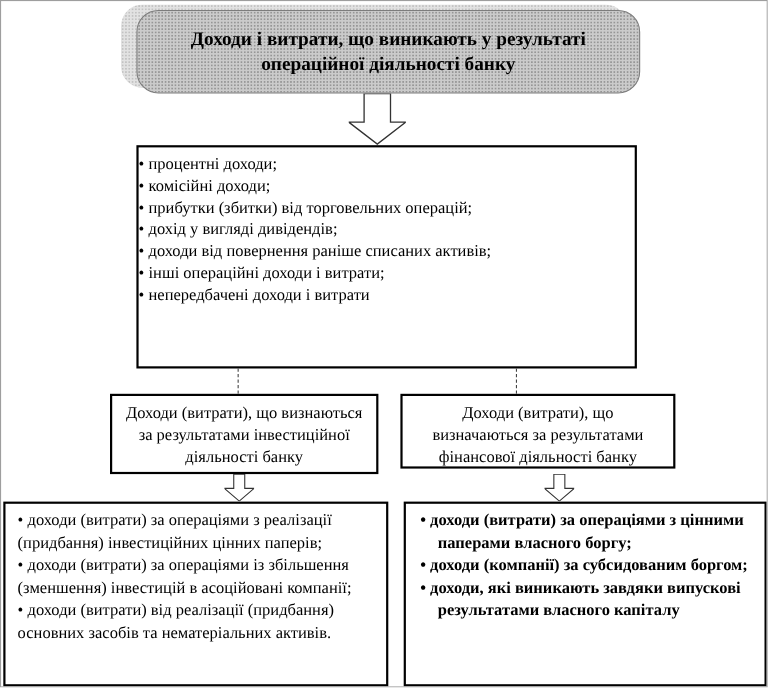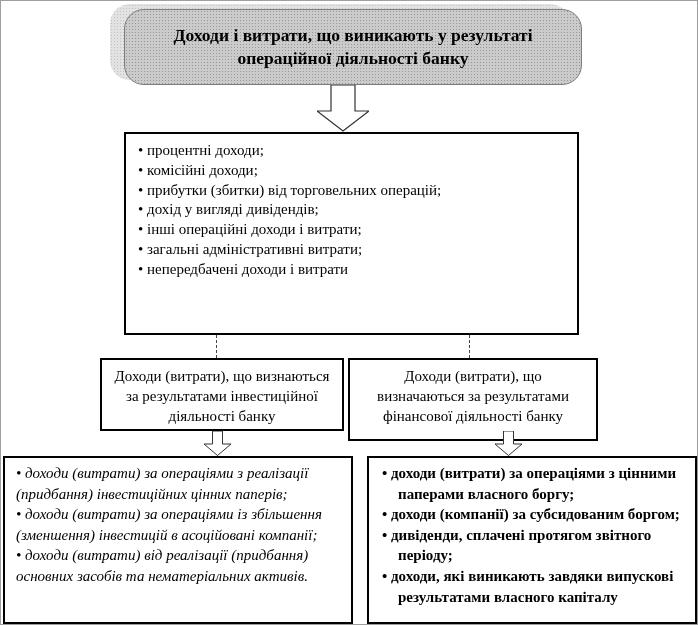--- a/index.html
+++ b/index.html
@@ -34,30 +34,30 @@
   }
   .top-title{
     font-size:17.5px;font-weight:bold;line-height:23px;
     text-align:center;padding:0 34px;
   }
   
   .box{background:#fff;border:2px solid #000;box-sizing:border-box;}
   .operational-box{left:123px;top:131px;width:455px;height:203px;}
   .header-box{display:block;text-align:center;font-size:15px;line-height:20px;}
   .invest-header{left:99px;top:357px;width:244px;height:73px;padding:6px 12px 16px;}
-  .fin-header{left:347px;top:357px;width:250px;height:83px;padding:6px 20px 0;}
+  .fin-header{left:363px;top:357px;width:250px;height:68px;padding:6px 20px 0;}
   .bottom-left-box{left:2px;top:455px;width:350px;height:168px;}
   .bottom-right-box{left:366px;top:455px;width:330px;height:168px;}
   
   ul{list-style:none;margin:0;}
-  ul.op{padding:7px 8px 0 12px;font-size:15px;line-height:19.8px;}
+  ul.op{padding:7px 8px 0 0;font-size:15px;line-height:19.8px;}
   ul.bl{padding:5px 6px 0 11px;font-size:15px;line-height:20.6px;}
   ul.br{padding:5px 8px 0 13px;font-size:15px;line-height:20.6px;font-weight:bold;}
   ul.hang li{padding-left:16px;text-indent:-16px;}
-  ul.flush li{padding-left:0;text-indent:0;font-style:italic;}
+  ul.flush li{padding-left:0;text-indent:0;}
   li::before{content:"\2022\00a0";}
   
   .connector{width:0;height:23px;border-left:1px dashed #444;top:334px;}
   .conn-left{left:215px;}
   .conn-right{left:468px;}
   
   .big-arrow{left:316px;top:84px;}
   .small-arrow-left{left:203px;top:430px;}
   .small-arrow-right{left:494px;top:430px;}
 </style>
@@ -74,22 +74,22 @@
   <svg class="abs big-arrow" width="52" height="47" viewBox="0 0 52 47">
     <polygon points="14,0 38,0 38,26 52,26 26,46 0,26 14,26" fill="#ffffff" stroke="#333333" stroke-width="1.2"></polygon>
   </svg>
 
   <div class="abs box operational-box">
     <ul class="op hang">
         <li>процентні доходи;</li>
         <li>комісійні доходи;</li>
         <li>прибутки (збитки) від торговельних операцій;</li>
         <li>дохід у вигляді дивідендів;</li>
+        <li>доходи від повернення раніше списаних активів;</li>
         <li>інші операційні доходи і витрати;</li>
-        <li>загальні адміністративні витрати;</li>
         <li>непередбачені доходи і витрати</li>
       </ul>
   </div>
 
   <div class="abs connector conn-left"></div>
   <div class="abs connector conn-right"></div>
 
   <div class="abs box header-box invest-header">
     <span>Доходи (витрати), що визнаються за результатами інвестиційної діяльності банку</span>
   </div>
@@ -110,18 +110,17 @@
         <li>доходи (витрати) за операціями з реалізації (придбання) інвестиційних цінних паперів;</li>
         <li>доходи (витрати) за операціями із збільшення (зменшення) інвестицій в асоційовані компанії;</li>
         <li>доходи (витрати) від реалізації (придбання) основних засобів та нематеріальних активів.</li>
       </ul>
   </div>
 
   <div class="abs box bottom-right-box">
     <ul class="br hang">
         <li>доходи (витрати) за операціями з цінними паперами власного боргу;</li>
         <li>доходи (компанії) за субсидованим боргом;</li>
-        <li>дивіденди, сплачені протягом звітного періоду;</li>
         <li>доходи, які виникають завдяки випускові результатами власного капіталу</li>
       </ul>
   </div>
 
 </div>
 
 </body></html>

